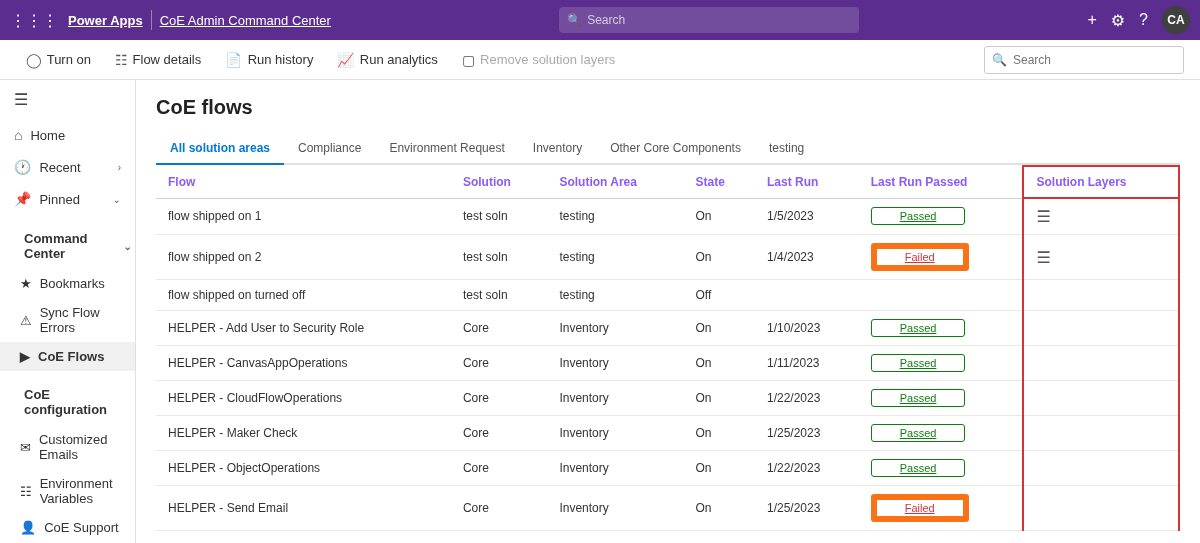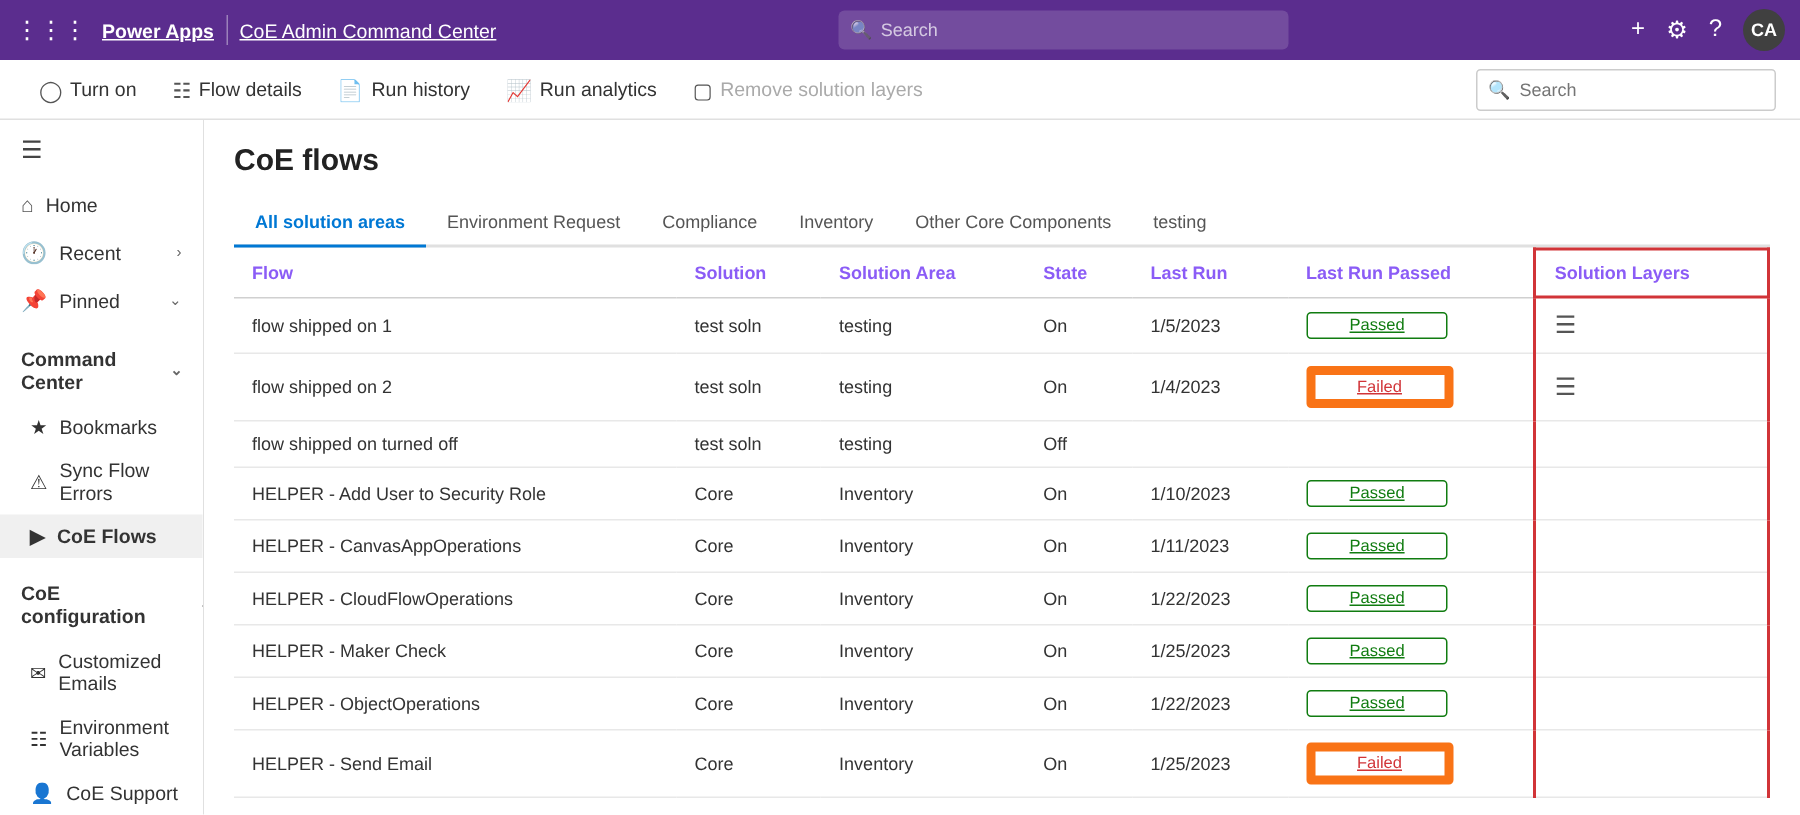--- a/index.html
+++ b/index.html
@@ -117,21 +117,21 @@
       padding: 8px 14px;
       cursor: pointer;
       color: #333;
       font-size: 13px;
     }
     .sidebar-section-item .s-icon { font-size: 14px; color: #555; }
     .sidebar-group-header {
       display: flex;
       align-items: center;
       justify-content: space-between;
-      padding: 8px 14px;
+      padding: 8px 24px;
       cursor: pointer;
       font-size: 12px;
       font-weight: 600;
       color: #333;
       gap: 36px;
     }
     .sidebar-group-header .chevron { font-size: 10px; color: #666; }
     .sidebar-sub-item {
       display: flex;
       align-items: center;
@@ -337,22 +337,22 @@
 
     <div class="sidebar-divider"></div>
 
   </div>
 
   <div class="content-area">
     <h1 class="page-title">CoE flows</h1>
 
     <div class="tabs-row" id="tabs-row">
         <div class="tab-item active">All solution areas</div>
+        <div class="tab-item">Compliance</div>
         <div class="tab-item">Environment Request</div>
-        <div class="tab-item">Compliance</div>
         <div class="tab-item">Inventory</div>
         <div class="tab-item">Other Core Components</div>
         <div class="tab-item">testing</div>
       </div>
 
     <table class="data-table" id="flows-table">
       <thead id="table-head">
           <tr>
             <th>Flow</th>
             <th>Solution</th>

